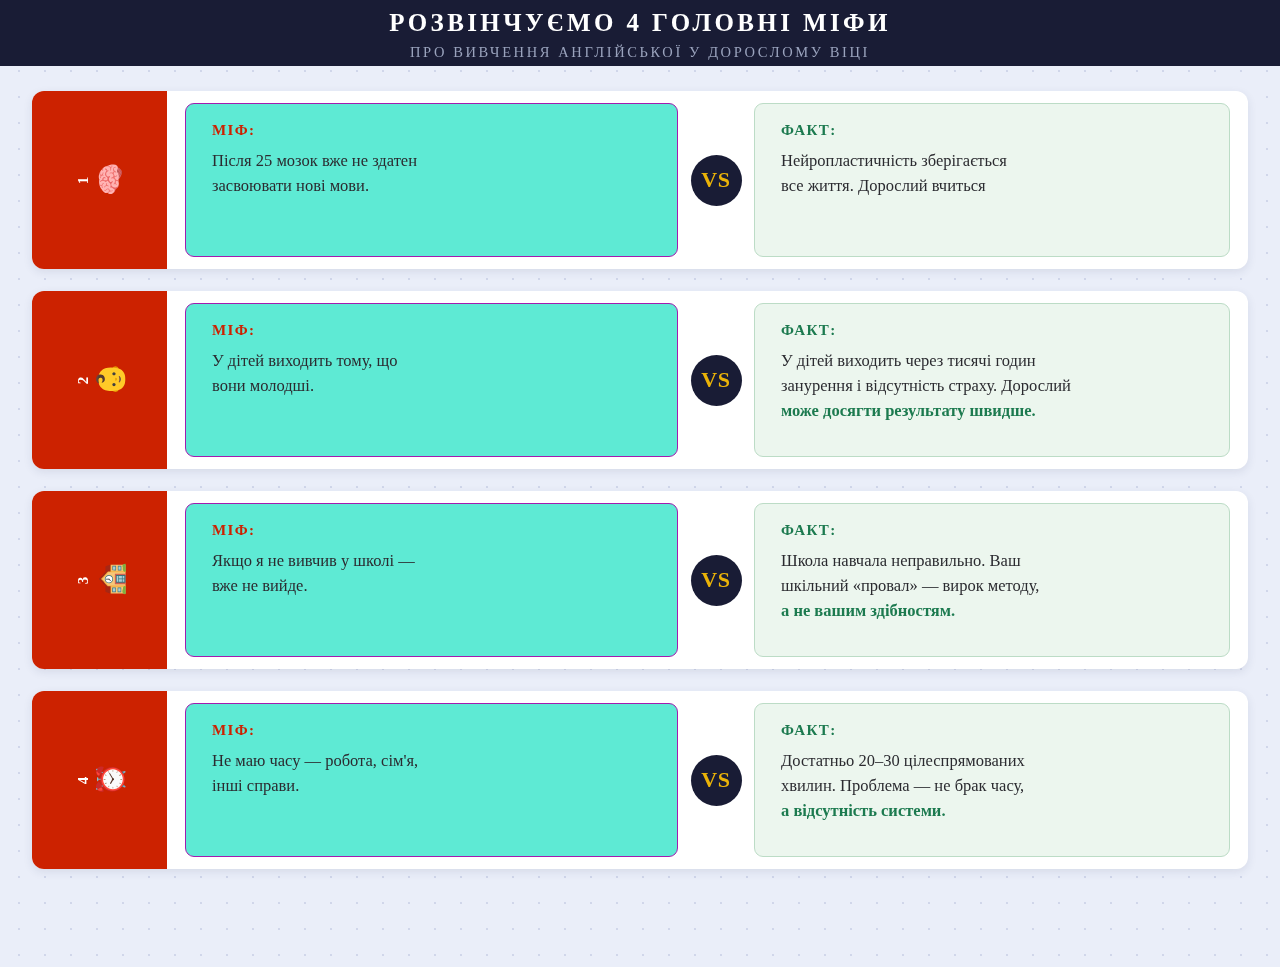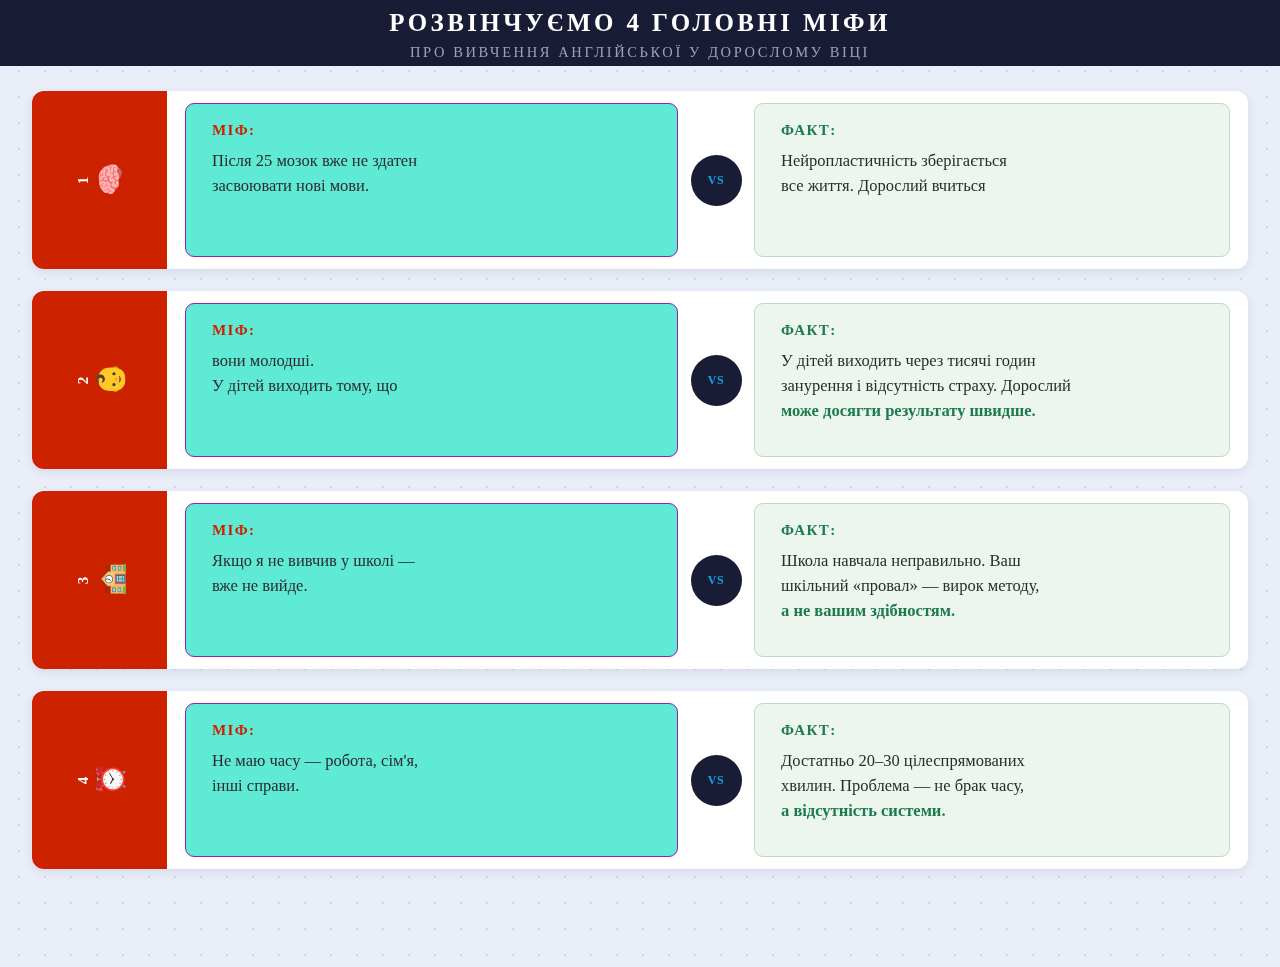--- a/index.html
+++ b/index.html
@@ -179,25 +179,25 @@
     flex: 0 0 76px;
     display: flex;
     align-items: center;
     justify-content: center;
   }
   .vs-badge {
     width: 51px;
     height: 51px;
     border-radius: 50%;
     background: #191c35;
-    color: #0ea5e9;
-    display: flex;
-    align-items: center;
-    justify-content: center;
-    font-size: 12px;
+    color: #eab308;
+    display: flex;
+    align-items: center;
+    justify-content: center;
+    font-size: 22px;
     font-weight: bold;
     letter-spacing: 0.6px;
     font-variant: small-caps;
     text-transform: uppercase;
     font-family: "Liberation Serif", "DejaVu Serif", serif;
   }
 
   
   .footer {
     position: absolute;
@@ -277,22 +277,22 @@
       <div class="num-stack">
         <div class="num-index">2</div>
         <div class="num-glyph">👶</div>
       </div>
     </div>
 
     <div class="row-content">
 
       <div class="panel panel-myth">
         <div class="panel-label label-myth">МІФ:</div>
-        <div class="panel-line">вони молодші.</div>
-            <div class="panel-line">У дітей виходить тому, що</div>
+        <div class="panel-line">У дітей виходить тому, що</div>
+            <div class="panel-line">вони молодші.</div>
       </div>
 
       <div class="vs-wrap">
         <div class="vs-badge">vs</div>
       </div>
 
       <div class="panel panel-fact">
         <div class="panel-label label-fact">ФАКТ:</div>
         <div class="panel-line">У дітей виходить через тисячі годин</div>
             <div class="panel-line">занурення і відсутність страху. Дорослий</div>

